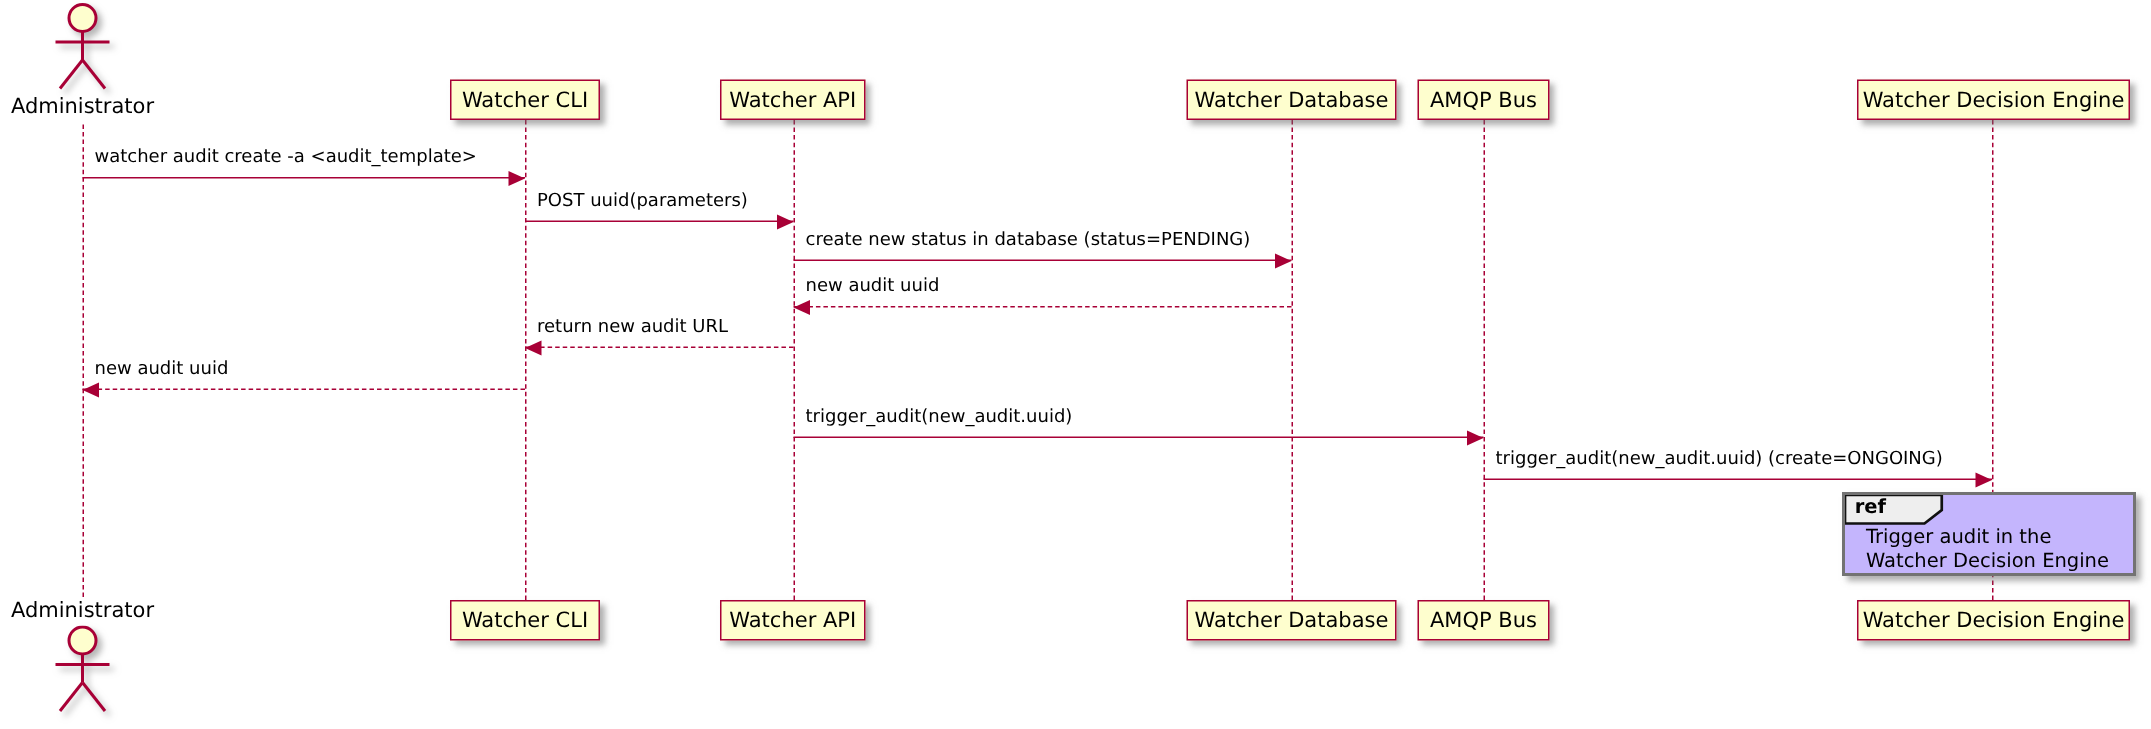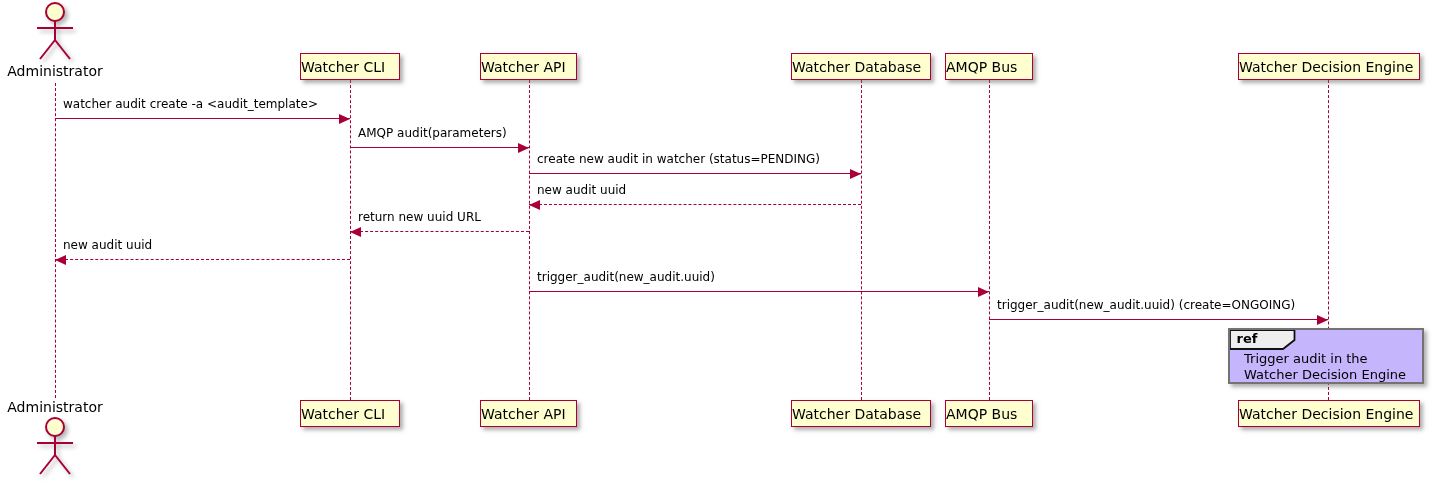--- a/index.html
+++ b/index.html
@@ -7,21 +7,21 @@
     position:relative;width:1434px;height:486px;background:#ffffff;overflow:hidden;
     font-family:"DejaVu Sans","Liberation Sans",sans-serif;color:#000;
   }
   
   .lifeline{position:absolute;width:0;border-left:1px dashed #A80036;}
   
   .pbox{
     position:absolute;height:27px;box-sizing:border-box;
     background:#FEFECE;border:1.6px solid #A80036;
     box-shadow:3px 3px 4px rgba(110,110,110,0.55);
-    display:flex;align-items:center;
+    display:flex;align-items:center;justify-content:center;
     font-size:14px;white-space:nowrap;
   }
   
   .actor{position:absolute;}
   .actor svg{display:block;filter:drop-shadow(3px 3px 2px rgba(110,110,110,0.5));}
   .actor-label{position:absolute;width:120px;text-align:center;font-size:14px;white-space:nowrap;}
   
   .msg{position:absolute;height:24px;font-size:12px;}
   .msg .mlabel{position:absolute;top:2px;left:8px;white-space:nowrap;}
   .msg .mline{position:absolute;top:23px;left:0;right:0;height:0;border-top:1px solid #A80036;}
@@ -51,36 +51,36 @@
   <div class="lifeline" style="left:860.5px;top:80px;height:320px;"></div>
   <div class="lifeline" style="left:988.5px;top:80px;height:320px;"></div>
   <div class="lifeline" style="left:1327.5px;top:80px;height:320px;"></div>
 
   <div class="msg dir-right solid" style="left:55px;top:95px;width:295px;">
     <span class="mlabel">watcher audit create -a &lt;audit_template&gt;</span>
     <div class="mline"></div>
     <div class="mhead"></div>
   </div>
   <div class="msg dir-right solid" style="left:350px;top:124px;width:179px;">
-    <span class="mlabel">AMQP audit(parameters)</span>
+    <span class="mlabel">POST uuid(parameters)</span>
     <div class="mline"></div>
     <div class="mhead"></div>
   </div>
   <div class="msg dir-right solid" style="left:529px;top:150px;width:332px;">
-    <span class="mlabel">create new audit in watcher (status=PENDING)</span>
+    <span class="mlabel">create new status in database (status=PENDING)</span>
     <div class="mline"></div>
     <div class="mhead"></div>
   </div>
   <div class="msg dir-left dashed" style="left:529px;top:181px;width:332px;">
     <span class="mlabel">new audit uuid</span>
     <div class="mline"></div>
     <div class="mhead"></div>
   </div>
   <div class="msg dir-left dashed" style="left:350px;top:208px;width:179px;">
-    <span class="mlabel">return new uuid URL</span>
+    <span class="mlabel">return new audit URL</span>
     <div class="mline"></div>
     <div class="mhead"></div>
   </div>
   <div class="msg dir-left dashed" style="left:55px;top:236px;width:295px;">
     <span class="mlabel">new audit uuid</span>
     <div class="mline"></div>
     <div class="mhead"></div>
   </div>
   <div class="msg dir-right solid" style="left:529px;top:268px;width:460px;text-align:right;">
     <span class="mlabel">trigger_audit(new_audit.uuid)</span>

